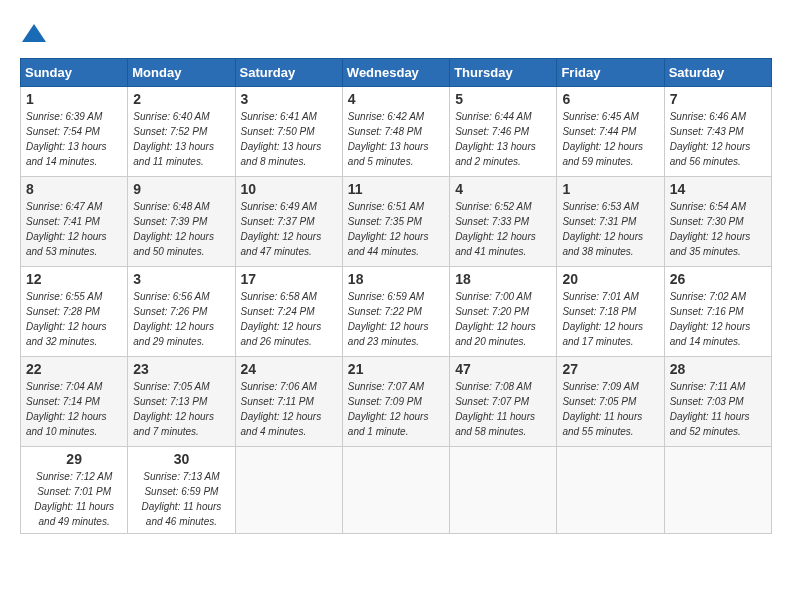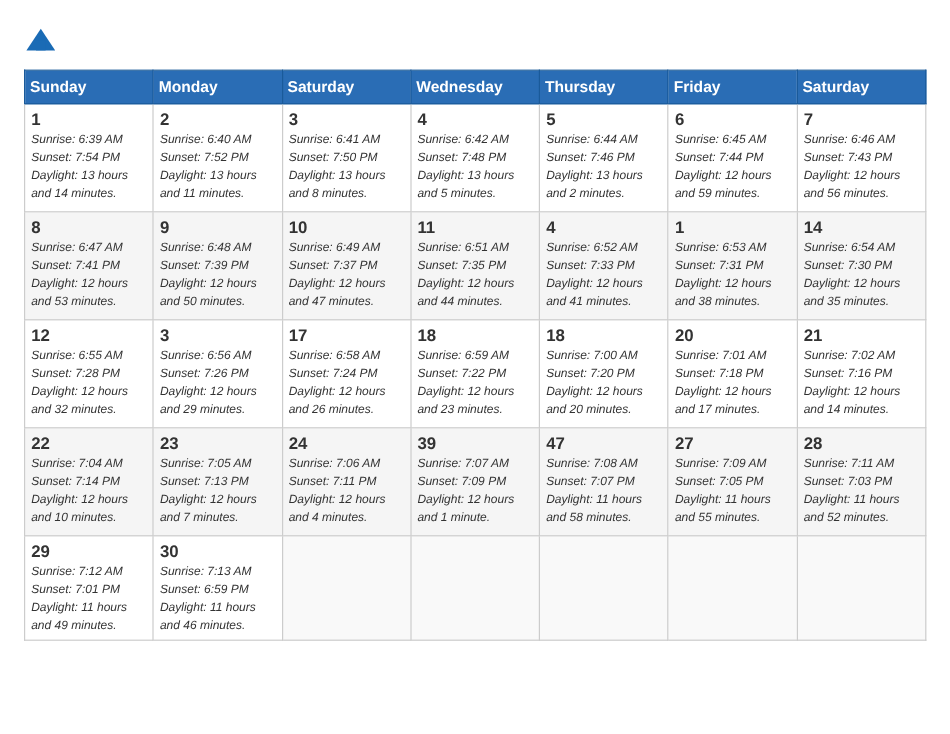--- a/index.html
+++ b/index.html
@@ -84,20 +84,21 @@
       font-size: 10px;
       line-height: 1.5;
       color: #333;
       font-style: italic;
     }
     td.empty {
       background: #f9f9f9;
     }
     .last-row td {
       height: 80px;
+      text-align: center;
     }
   </style>
 </head>
 <body>
 
 <div class="header-section">
   <div class="logo">
     <svg class="logo-icon" viewBox="0 0 28 28">
       <rect x="0" y="0" width="28" height="28" fill="white"></rect>
       <polygon points="14,4 26,22 2,22" fill="#1a6bb5"></polygon>
@@ -286,21 +287,21 @@
         </td>
         <td>
           <span class="day-number">20</span>
           <div class="day-info">
             Sunrise: 7:01 AM<br>
             Sunset: 7:18 PM<br>
             Daylight: 12 hours and 17 minutes.
           </div>
         </td>
         <td>
-          <span class="day-number">21</span>
+          <span class="day-number">26</span>
           <div class="day-info">
             Sunrise: 7:02 AM<br>
             Sunset: 7:16 PM<br>
             Daylight: 12 hours and 14 minutes.
           </div>
         </td>
       </tr>
       <tr>
         <td>
           <span class="day-number">22</span>
@@ -320,21 +321,21 @@
         </td>
         <td>
           <span class="day-number">24</span>
           <div class="day-info">
             Sunrise: 7:06 AM<br>
             Sunset: 7:11 PM<br>
             Daylight: 12 hours and 4 minutes.
           </div>
         </td>
         <td>
-          <span class="day-number">39</span>
+          <span class="day-number">21</span>
           <div class="day-info">
             Sunrise: 7:07 AM<br>
             Sunset: 7:09 PM<br>
             Daylight: 12 hours and 1 minute.
           </div>
         </td>
         <td>
           <span class="day-number">47</span>
           <div class="day-info">
             Sunrise: 7:08 AM<br>

